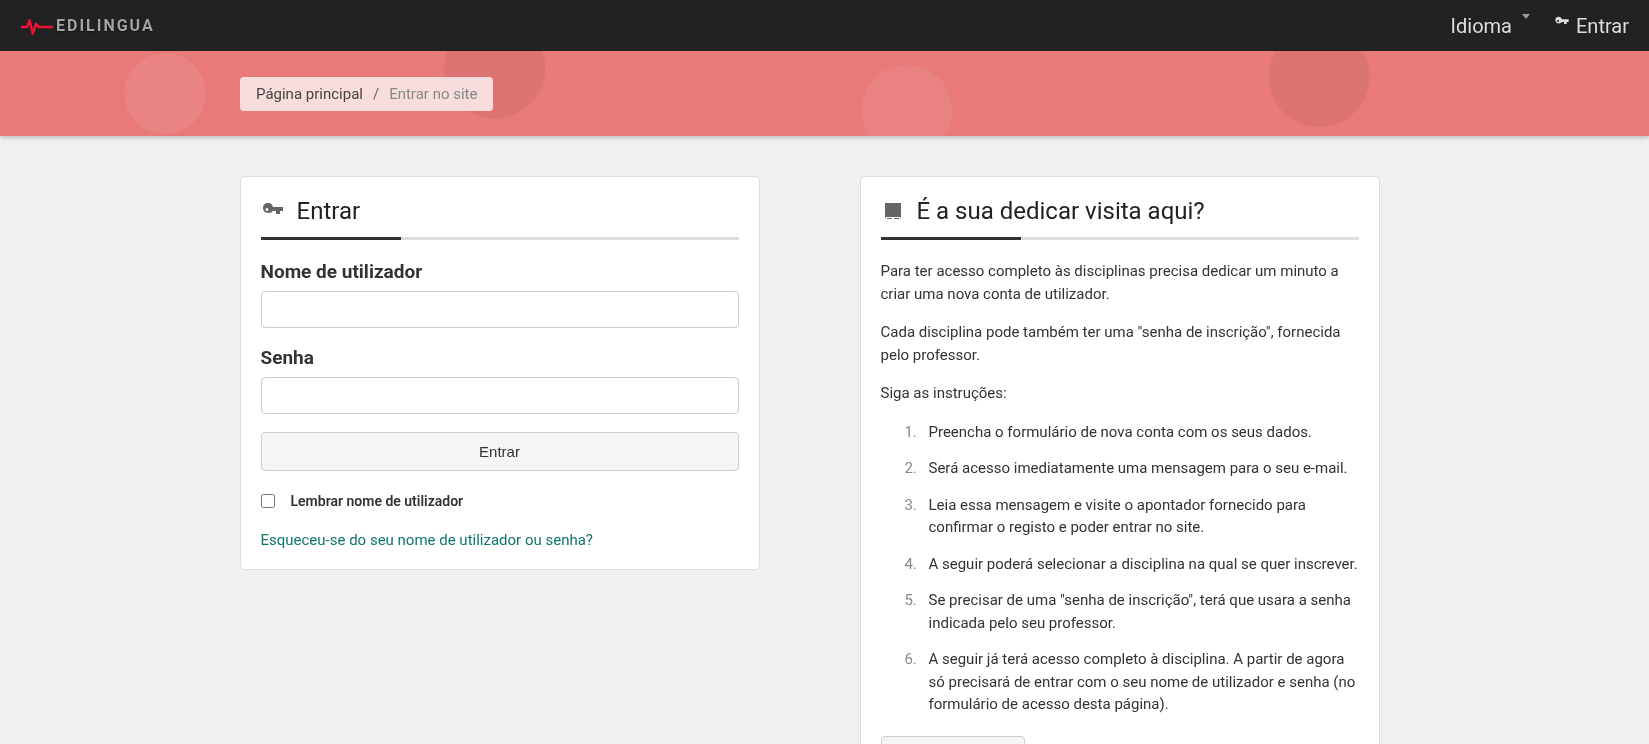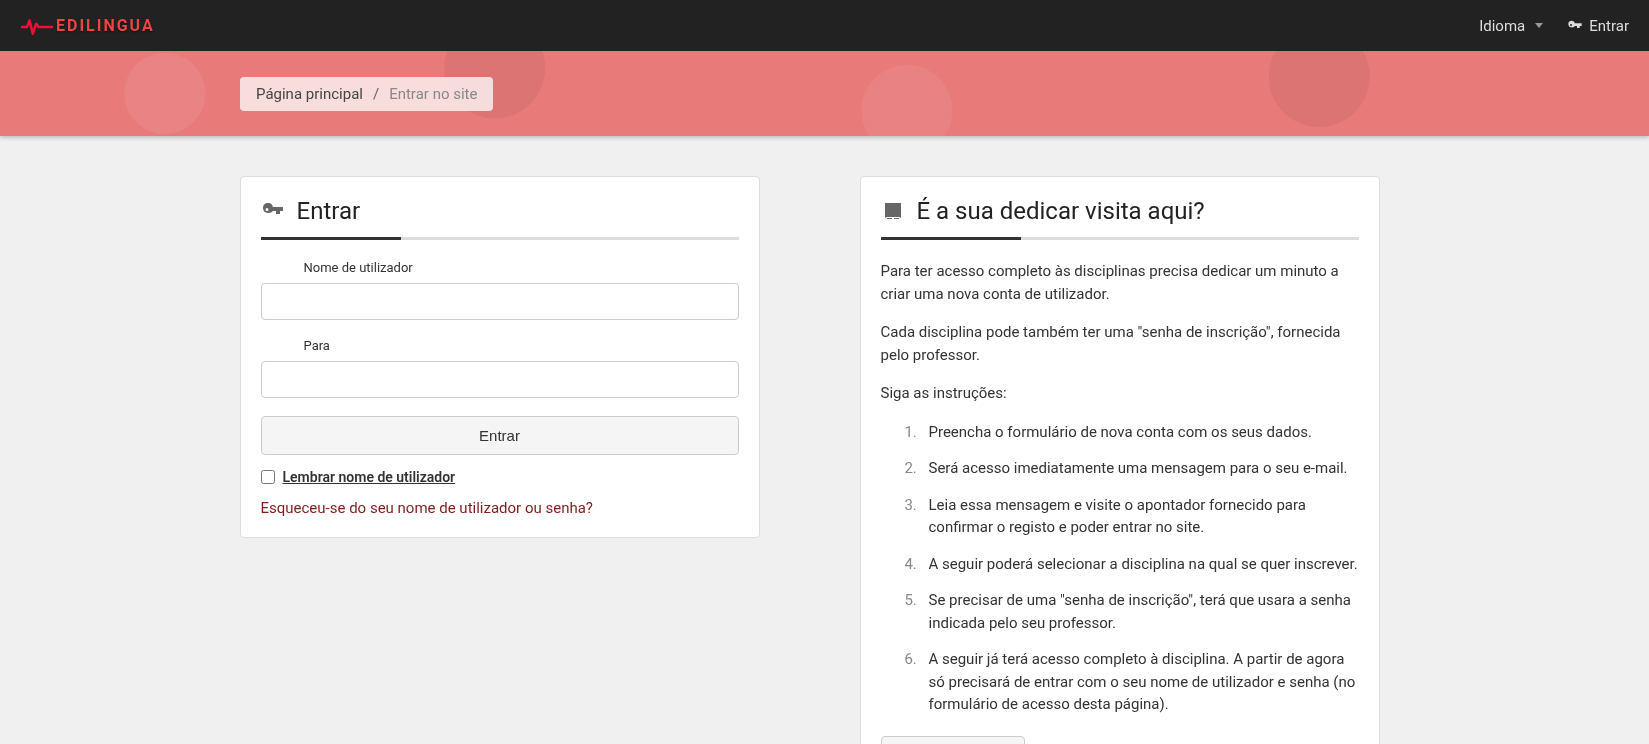--- a/index.html
+++ b/index.html
@@ -1,24 +1,24 @@
 <!DOCTYPE html>
 <html><head>
 <meta charset="utf-8">
 <style>
 * { box-sizing: border-box; margin: 0; padding: 0; }
 body { font-family: -apple-system, BlinkMacSystemFont, "Segoe UI", Roboto, "Helvetica Neue", Arial, sans-serif; background: #f0f0f0; color: #333; font-size: 15px; }
 
 
 .topnav { background: #222; height: 51px; display: flex; align-items: center; padding: 0 20px; justify-content: space-between; }
 .logo { display: flex; align-items: center; gap: 4px; }
-.logo-text { color: #ef4444; font-weight: bold; letter-spacing: 2px; font-size: 16px; text-shadow: 0 1px 2px rgba(0,0,0,0.6); }
+.logo-text { color: #a3a3a3; font-weight: bold; letter-spacing: 2px; font-size: 16px; text-shadow: 0 1px 2px rgba(0,0,0,0.6); }
 .logo-wave { color: #e13; font-size: 28px; font-weight: bold; margin-right: -2px; position: relative; top: 2px; }
 .topnav-right { display: flex; align-items: center; gap: 24px; }
-.topnav-link { color: #ddd; text-decoration: none; font-size: 15px; display: flex; align-items: center; gap: 6px; cursor: pointer; }
+.topnav-link { color: #ddd; text-decoration: none; font-size: 20px; display: flex; gap: 6px; cursor: pointer; }
 .topnav-link svg { width: 16px; height: 16px; fill: #ddd; }
 .caret-down { width: 0; height: 0; border-left: 4px solid transparent; border-right: 4px solid transparent; border-top: 5px solid #999; display: inline-block; margin-left: 4px; }
 
 
 .hero { background: linear-gradient(0deg, rgba(231,108,108,0.85), rgba(231,108,108,0.85)), repeating-conic-gradient(from 30deg, #d85 0 60deg, #c74 60deg 120deg); background-color: #e76c6c; height: 85px; display: flex; align-items: center; padding: 0 240px; box-shadow: 0 2px 4px rgba(0,0,0,0.2); position: relative; }
 .hero-pattern { position:absolute; inset:0; background: #e76c6c; opacity:1; }
 .hero-inner { position: relative; z-index:1; max-width: 1170px; margin: 16px auto; width:100%; }
 .breadcrumb { background: rgba(255,255,255,0.75); border-radius: 4px; padding: 8px 16px; display: inline-flex; align-items: center; gap: 10px; font-size: 15px; }
 .breadcrumb a { color: #444; text-decoration: none; }
 .breadcrumb .sep { color: #666; }
@@ -28,29 +28,29 @@
 .container { max-width: 1170px; margin: 0 auto; padding: 40px 0px; display: flex; gap: 100px; align-items:flex-start; }
 .card { background: #fff; border: 1px solid #ddd; border-radius: 4px; padding: 20px; }
 .card-left { width: 520px; }
 .card-right { width: 520px; }
 
 .card h2 { font-size: 24px; font-weight: 400; color: #222; display: flex; align-items: center; gap: 12px; margin-bottom: 12px; }
 .card h2 svg { width: 24px; height: 24px; fill: #666; }
 .heading-underline { height: 3px; background: #ddd; position: relative; margin-bottom: 20px; }
 .heading-underline::before { content:""; position:absolute; left:0; top:0; height:3px; width:140px; background:#333; }
 
-label { font-weight: 400; color: #333; display:block; margin-bottom:8px; font-size:13px;margin-left:43px; }
+label { font-weight: 700; color: #333; display:block; margin-bottom:8px; font-size:19px; }
 .form-group { margin-bottom: 18px; }
 input[type=text], input[type=password] { width: 100%; padding: 9px 12px; border: 1px solid #ccc; border-radius: 4px; font-size: 15px; background:#fff; }
 .btn { display:block; width:100%; padding: 10px; background: #f5f5f5; border: 1px solid #ccc; border-radius: 4px; font-size: 15px; color:#333; cursor:pointer; text-align:center; }
 .btn-inline { display:inline-block; width:auto; padding: 10px 16px; }
 .checkbox-row { display:flex; align-items:center; gap:8px; margin: 14px 0; }
 .checkbox-row input { width:14px; height:14px; }
-.checkbox-row label { margin:0; font-weight:600; font-size:14px;text-decoration:underline; }
-.forgot-link { color:#7f1d1d; font-size:15px; text-decoration:none;margin-top:32px; }
+.checkbox-row label { margin:8px; font-weight:600; font-size:14px; }
+.forgot-link { color:#0f766e; font-size:15px; text-decoration:none;margin-top:32px; }
 
 .card-right p { margin-bottom: 16px; line-height:1.5; color:#333; }
 .card-right ol { margin-left: 40px; margin-bottom: 20px; }
 .card-right ol li { margin-bottom: 6px; line-height:1.5; padding-left: 8px; margin-top: 14px; }
 .card-right ol li::marker { color:#888; }
 </style>
 </head>
 <body>
 
 <div class="topnav">
@@ -97,21 +97,21 @@
       <span>Entrar</span>
     </h2>
     <div class="heading-underline"></div>
 
     <div class="form-group">
       <label>Nome de utilizador</label>
       <input type="text" style="">
     </div>
 
     <div class="form-group">
-      <label>Para</label>
+      <label>Senha</label>
       <input type="password" style="">
     </div>
 
     <button class="btn">Entrar</button>
 
     <div class="checkbox-row">
       <input type="checkbox" style="">
       <label>Lembrar nome de utilizador</label>
     </div>
 

